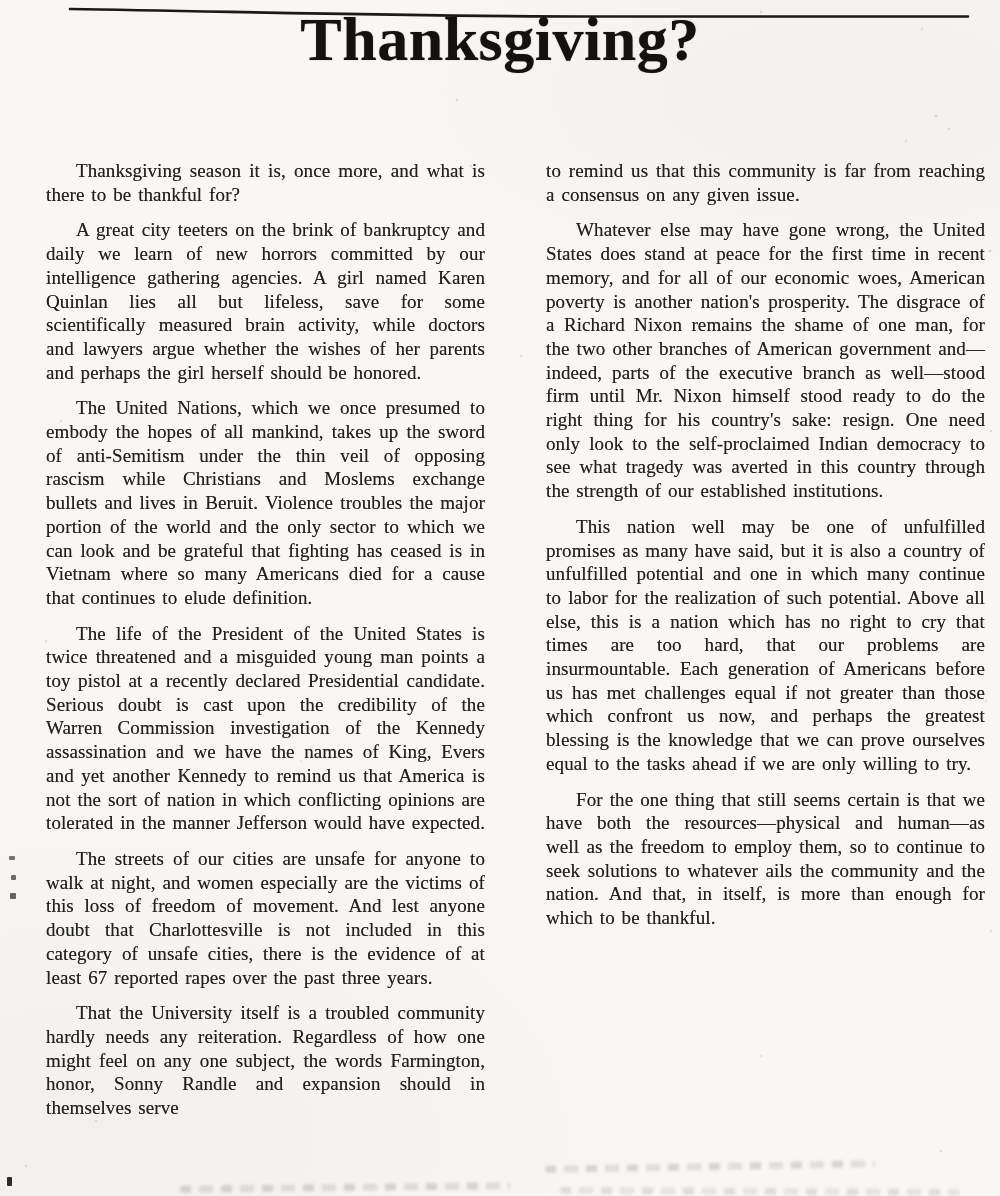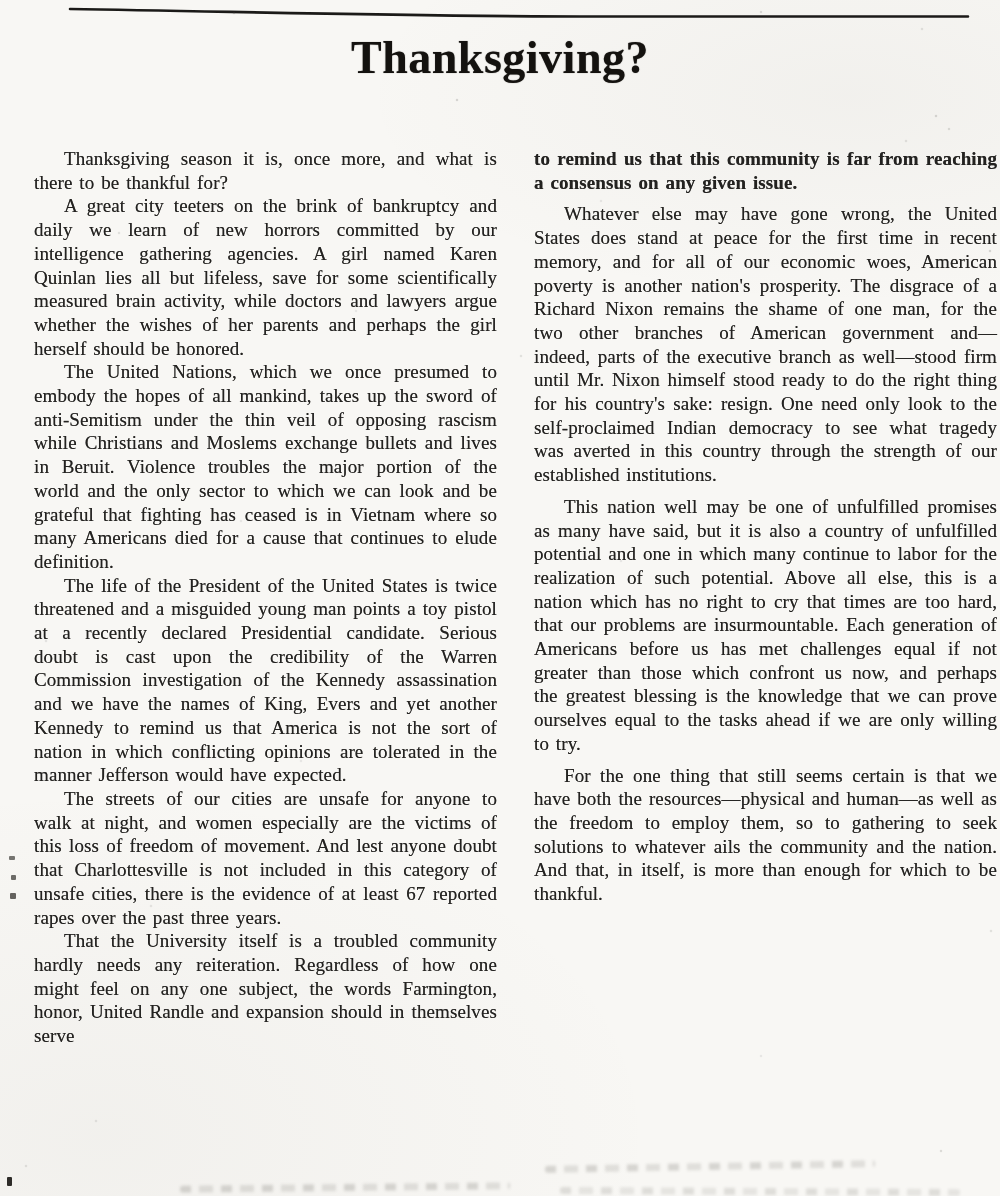--- a/index.html
+++ b/index.html
@@ -20,24 +20,24 @@
     background:
       radial-gradient(ellipse 700px 300px at 85% 8%, rgba(120,115,105,0.05), transparent 70%),
       radial-gradient(ellipse 800px 500px at 10% 95%, rgba(120,115,105,0.05), transparent 70%);
     pointer-events: none;
   }
 
   .top-rule { position: absolute; left: 0; top: 0; }
 
   .title {
     position: absolute;
-    top: 32px; left: 0; width: 100%;
+    top: 4px; left: 0; width: 100%;
     margin: 0;
     text-align: center;
-    font-size: 46px;
+    font-size: 62px;
     line-height: 1.15;
     font-weight: bold;
     letter-spacing: 0.5px;
     color: #14120f;
     text-shadow: 0 0 1px rgba(20,18,15,0.55);
   }
 
   .cols {
     position: absolute;
     top: 147px; left: 34px;
@@ -46,23 +46,23 @@
   }
   .col {
     width: 463px;
     text-align: justify;
     font-size: 19px;
     line-height: 23.7px;
     word-spacing: 2px;
     letter-spacing: 0.1px;
     text-shadow: 0 0 0.6px rgba(35,34,32,0.6);
   }
-  .para { margin: 0; text-indent: 30px; }
+  .para { margin: 12px; text-indent: 30px; }
   .col-right .para { margin-bottom: 8px; }
-  .col-right .para:first-child { text-indent: 0; font-weight: bold; }
+  .col-right .para:first-child { text-indent: 0; }
 
   
   .specks {
     position: absolute; top: 0; left: 0;
     width: 2px; height: 2px; border-radius: 50%;
     background: transparent;
     box-shadow:
       233px 12px 1px rgba(70,68,64,0.35), 760px 11px 1px rgba(70,68,64,0.25),
       921px 28px 1px rgba(70,68,64,0.2), 456px 99px 1px rgba(70,68,64,0.3),
       935px 115px 1px rgba(70,68,64,0.3), 948px 128px 1px rgba(70,68,64,0.25),
@@ -123,27 +123,27 @@
 
 <h1 class="title">Thanksgiving?</h1>
 
 <div class="cols">
   <div class="col col-left">
       <p class="para">Thanksgiving season it is, once more, and what is there to be thankful for?</p>
       <p class="para">A great city teeters on the brink of bankruptcy and daily we learn of new horrors committed by our intelligence gathering agencies. A girl named Karen Quinlan lies all but lifeless, save for some scientifically measured brain activity, while doctors and lawyers argue whether the wishes of her parents and perhaps the girl herself should be honored.</p>
       <p class="para">The United Nations, which we once presumed to embody the hopes of all mankind, takes up the sword of anti-Semitism under the thin veil of opposing rascism while Christians and Moslems exchange bullets and lives in Beruit. Violence troubles the major portion of the world and the only sector to which we can look and be grateful that fighting has ceased is in Vietnam where so many Americans died for a cause that continues to elude definition.</p>
       <p class="para">The life of the President of the United States is twice threatened and a misguided young man points a toy pistol at a recently declared Presidential candidate. Serious doubt is cast upon the credibility of the Warren Commission investigation of the Kennedy assassination and we have the names of King, Evers and yet another Kennedy to remind us that America is not the sort of nation in which conflicting opinions are tolerated in the manner Jefferson would have expected.</p>
       <p class="para">The streets of our cities are unsafe for anyone to walk at night, and women especially are the victims of this loss of freedom of movement. And lest anyone doubt that Charlottesville is not included in this category of unsafe cities, there is the evidence of at least 67 reported rapes over the past three years.</p>
-      <p class="para">That the University itself is a troubled community hardly needs any reiteration. Regardless of how one might feel on any one subject, the words Farmington, honor, United Randle and expansion should in themselves serve</p>
+      <p class="para">That the University itself is a troubled community hardly needs any reiteration. Regardless of how one might feel on any one subject, the words Farmington, honor, Sonny Randle and expansion should in themselves serve</p>
     </div>
   <div class="col col-right">
       <p class="para">to remind us that this community is far from reaching a consensus on any given issue.</p>
       <p class="para">Whatever else may have gone wrong, the United States does stand at peace for the first time in recent memory, and for all of our economic woes, American poverty is another nation's prosperity. The disgrace of a Richard Nixon remains the shame of one man, for the two other branches of American government and—indeed, parts of the executive branch as well—stood firm until Mr. Nixon himself stood ready to do the right thing for his country's sake: resign. One need only look to the self-proclaimed Indian democracy to see what tragedy was averted in this country through the strength of our established institutions.</p>
       <p class="para">This nation well may be one of unfulfilled promises as many have said, but it is also a country of unfulfilled potential and one in which many continue to labor for the realization of such potential. Above all else, this is a nation which has no right to cry that times are too hard, that our problems are insurmountable. Each generation of Americans before us has met challenges equal if not greater than those which confront us now, and perhaps the greatest blessing is the knowledge that we can prove ourselves equal to the tasks ahead if we are only willing to try.</p>
-      <p class="para">For the one thing that still seems certain is that we have both the resources—physical and human—as well as the freedom to employ them, so to gathering to seek solutions to whatever ails the community and the nation. And that, in itself, is more than enough for which to be thankful.</p>
+      <p class="para">For the one thing that still seems certain is that we have both the resources—physical and human—as well as the freedom to employ them, so to continue to seek solutions to whatever ails the community and the nation. And that, in itself, is more than enough for which to be thankful.</p>
     </div>
 </div>
 
 <div class="specks"></div>
 
 <div class="margin-marks">
   <span class="mm1"></span>
   <span class="mm2"></span>
   <span class="mm3"></span>
 </div>

